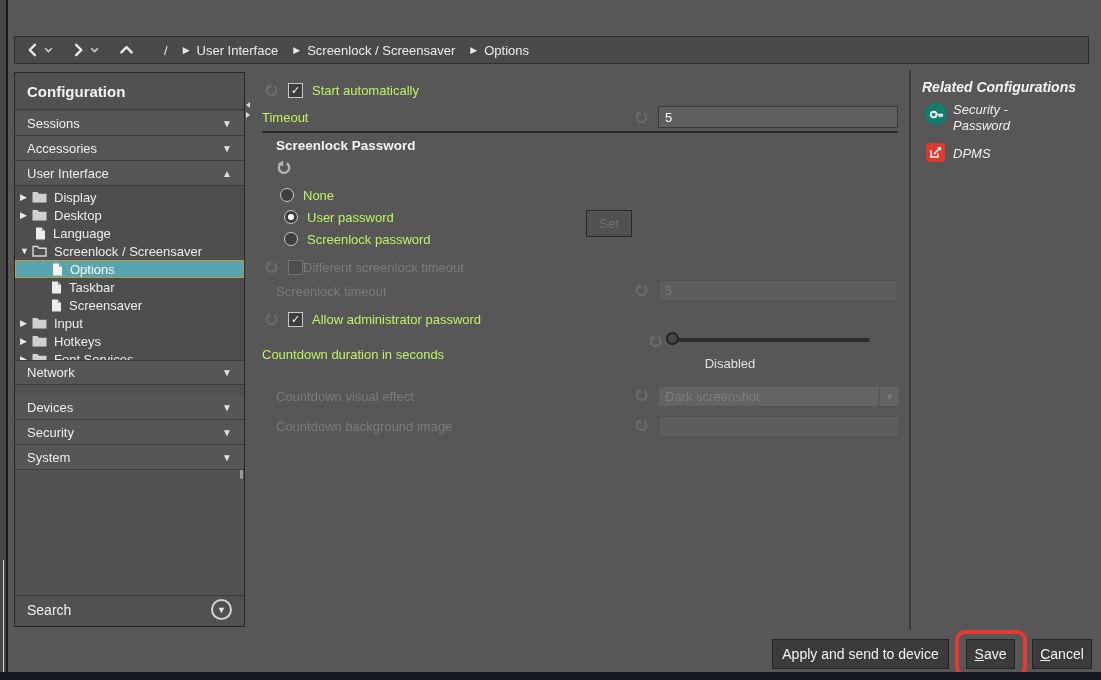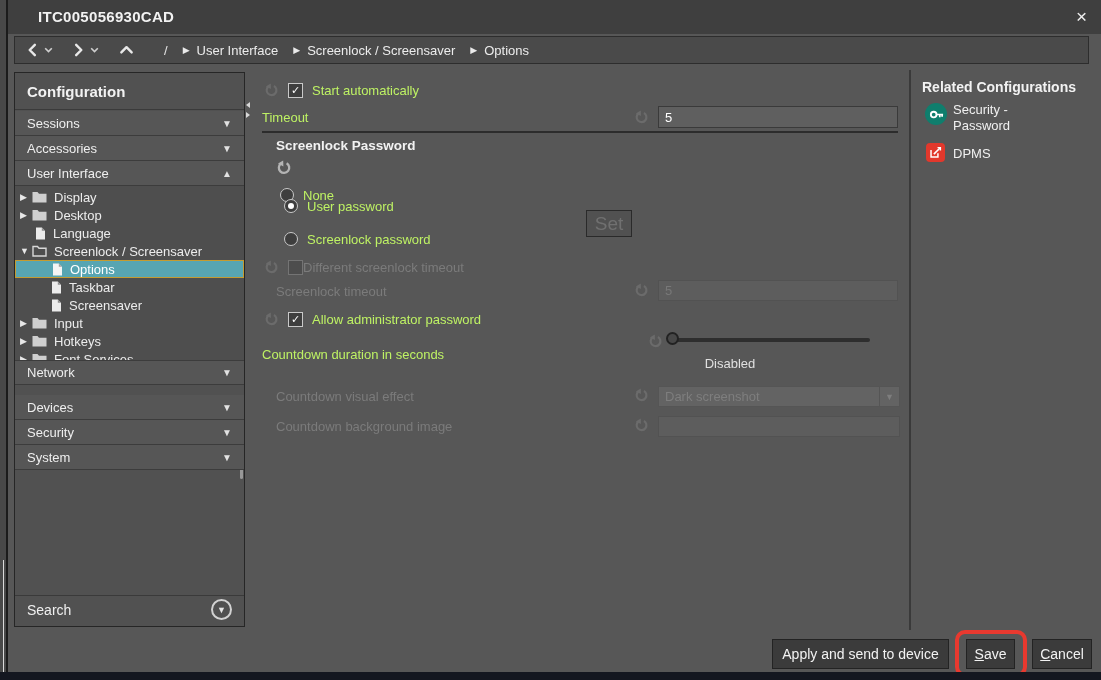--- a/index.html
+++ b/index.html
@@ -59,32 +59,32 @@
   .checkbox.disabled { border-color:#747474; background:#4d4d4d; }
   .radio { width:14px; height:14px; border-radius:50%; background:#3e3e3e; border:1px solid #c9c9c9; position:relative; }
   .radio.selected::after { content:""; position:absolute; inset:3px; border-radius:50%; background:#ffffff; }
   .lab { color:#bef264; } .lab.dis { color:#7b7b7b; }
   .field { position:absolute; background:#5f5f5f; border:1px solid #3a3a3a; color:#ffffff; font-size:13px;
            font-family:"Liberation Sans",sans-serif; padding:0 6px; outline:none; }
   .field.disabled { background:#5d5d5d; border-color:#525252; color:#787878; }
   .sep { position:absolute; background:#2c2c2c; }
   .hdg { position:absolute; font-weight:bold; font-size:13.5px; color:#f2f2f2; }
   .btn-set { position:absolute; left:334px; top:140px; width:46px; height:27px; background:#515151;
-             border:1px solid #2a2a2a; color:#707070; font-size:19px; display:flex; align-items:center; justify-content:center; }
+             border:1px solid #2a2a2a; color:#707070; font-size:13px; display:flex; align-items:center; justify-content:center; }
   .slider-track { position:absolute; left:418px; top:268px; width:200px; height:4px; background:#2e2e2e; border-radius:2px; }
   .slider-thumb { position:absolute; left:414px; top:262px; width:13px; height:13px; border-radius:50%; background:#474747; border:2px solid #222222; }
   .slider-state { position:absolute; left:418px; top:286px; width:120px; text-align:center; color:#e0e0e0; }
   .dropdown { position:absolute; left:406px; top:316px; width:242px; height:21px; background:#636363; border:1px solid #555555;
               display:flex; align-items:center; color:#7e7e7e; }
   .dropdown .dd-val { flex:1; padding-left:6px; }
   .dropdown .dd-arrow { width:20px; align-self:stretch; border-left:1px solid #555555; display:flex; align-items:center; justify-content:center; font-size:9px; color:#7e7e7e; }
 
   
   .v-divider { position:absolute; left:909px; top:70px; width:2px; height:560px; background:#3a3a3a; }
-  .related { position:absolute; left:911px; top:70px; width:190px; height:560px; }
+  .related { position:absolute; left:911px; top:70px; width:190px; height:560px;font-style:italic; }
   .rel-header { position:absolute; left:11px; top:9px; font-size:14px; font-weight:bold; color:#f2f2f2; }
   .rel-item1-icon { position:absolute; left:14px; top:33px; width:22px; height:22px; border-radius:50%; background:#0f7e6d; display:flex; align-items:center; justify-content:center; }
   .rel-item1-label { position:absolute; left:42px; top:32px; width:108px; font-size:13px; line-height:16px; color:#f0f0f0; }
   .rel-item2-icon { position:absolute; left:15px; top:73px; width:19px; height:19px; border-radius:4px; background:#e2382c; display:flex; align-items:center; justify-content:center; }
   .rel-item2-label { position:absolute; left:42px; top:76px; font-size:13px; color:#f0f0f0; }
 
   
   .btn { position:absolute; top:639px; height:30px; background:#3b3b3b; border:1px solid #232323; color:#f2f2f2;
          font-size:14px; display:flex; align-items:center; justify-content:center; cursor:default; }
   .btn-apply { left:772px; width:177px; }
@@ -92,24 +92,20 @@
   .btn-cancel { left:1032px; width:60px; }
   .u { text-decoration:underline; }
   .annotation { position:absolute; left:955px; top:630px; width:72px; height:47px; border:4px solid #e8392f; border-radius:10px; pointer-events:none; }
 </style>
 </head>
 <body>
 
 <div class="screen">
   <div class="left-strip"></div>
 
-  <div class="titlebar">
-    <span class="title">ITC005056930CAD</span>
-    <span class="close">×</span>
-  </div>
 
   <div class="navbar">
     <span class="nav-back">
         <svg width="15" height="16" viewBox="0 0 16 16">
           <path d="M10.5 2.5 L5 8 L10.5 13.5" fill="none" stroke="#e8e8e8" stroke-width="2.6" stroke-linecap="round" stroke-linejoin="round"></path>
         </svg>
       </span>
     <span class="nav-caret">
         <svg width="9" height="8" viewBox="0 0 9 8">
           <path d="M1.2 2.2 L4.5 5.6 L7.8 2.2" stroke="#cfcfcf" stroke-width="1.6" fill="none"></path>
@@ -309,21 +305,21 @@
     <span class="hdg" style="left:24px; top:68px;">Screenlock Password</span>
     <svg class="rv bright" style="position:absolute; left:24px; top:90px;" viewBox="0 0 16 16" width="16" height="16">
         <path d="M5 3.5 A5.2 5.2 0 1 0 10.6 3.2" fill="none" stroke="currentColor" stroke-width="2.3"></path>
         <path d="M7.2 0.4 L7.4 6.4 L2 3.6 Z" fill="currentColor"></path>
       </svg>
 
     <div class="row" style="left:28px; top:116px; height:18px;">
       <span class="radio"></span>
       <span class="lab" style="margin-left:9px">None</span>
     </div>
-    <div class="row" style="left:32px; top:127px; height:18px;">
+    <div class="row" style="left:32px; top:138px; height:18px;">
       <span class="radio selected"></span>
       <span class="lab" style="margin-left:9px">User password</span>
     </div>
     <div class="row" style="left:32px; top:160px; height:18px;">
       <span class="radio"></span>
       <span class="lab" style="margin-left:9px">Screenlock password</span>
     </div>
     <div class="btn-set">Set</div>
 
     <div class="row" style="left:12px; top:188px; height:18px;">

